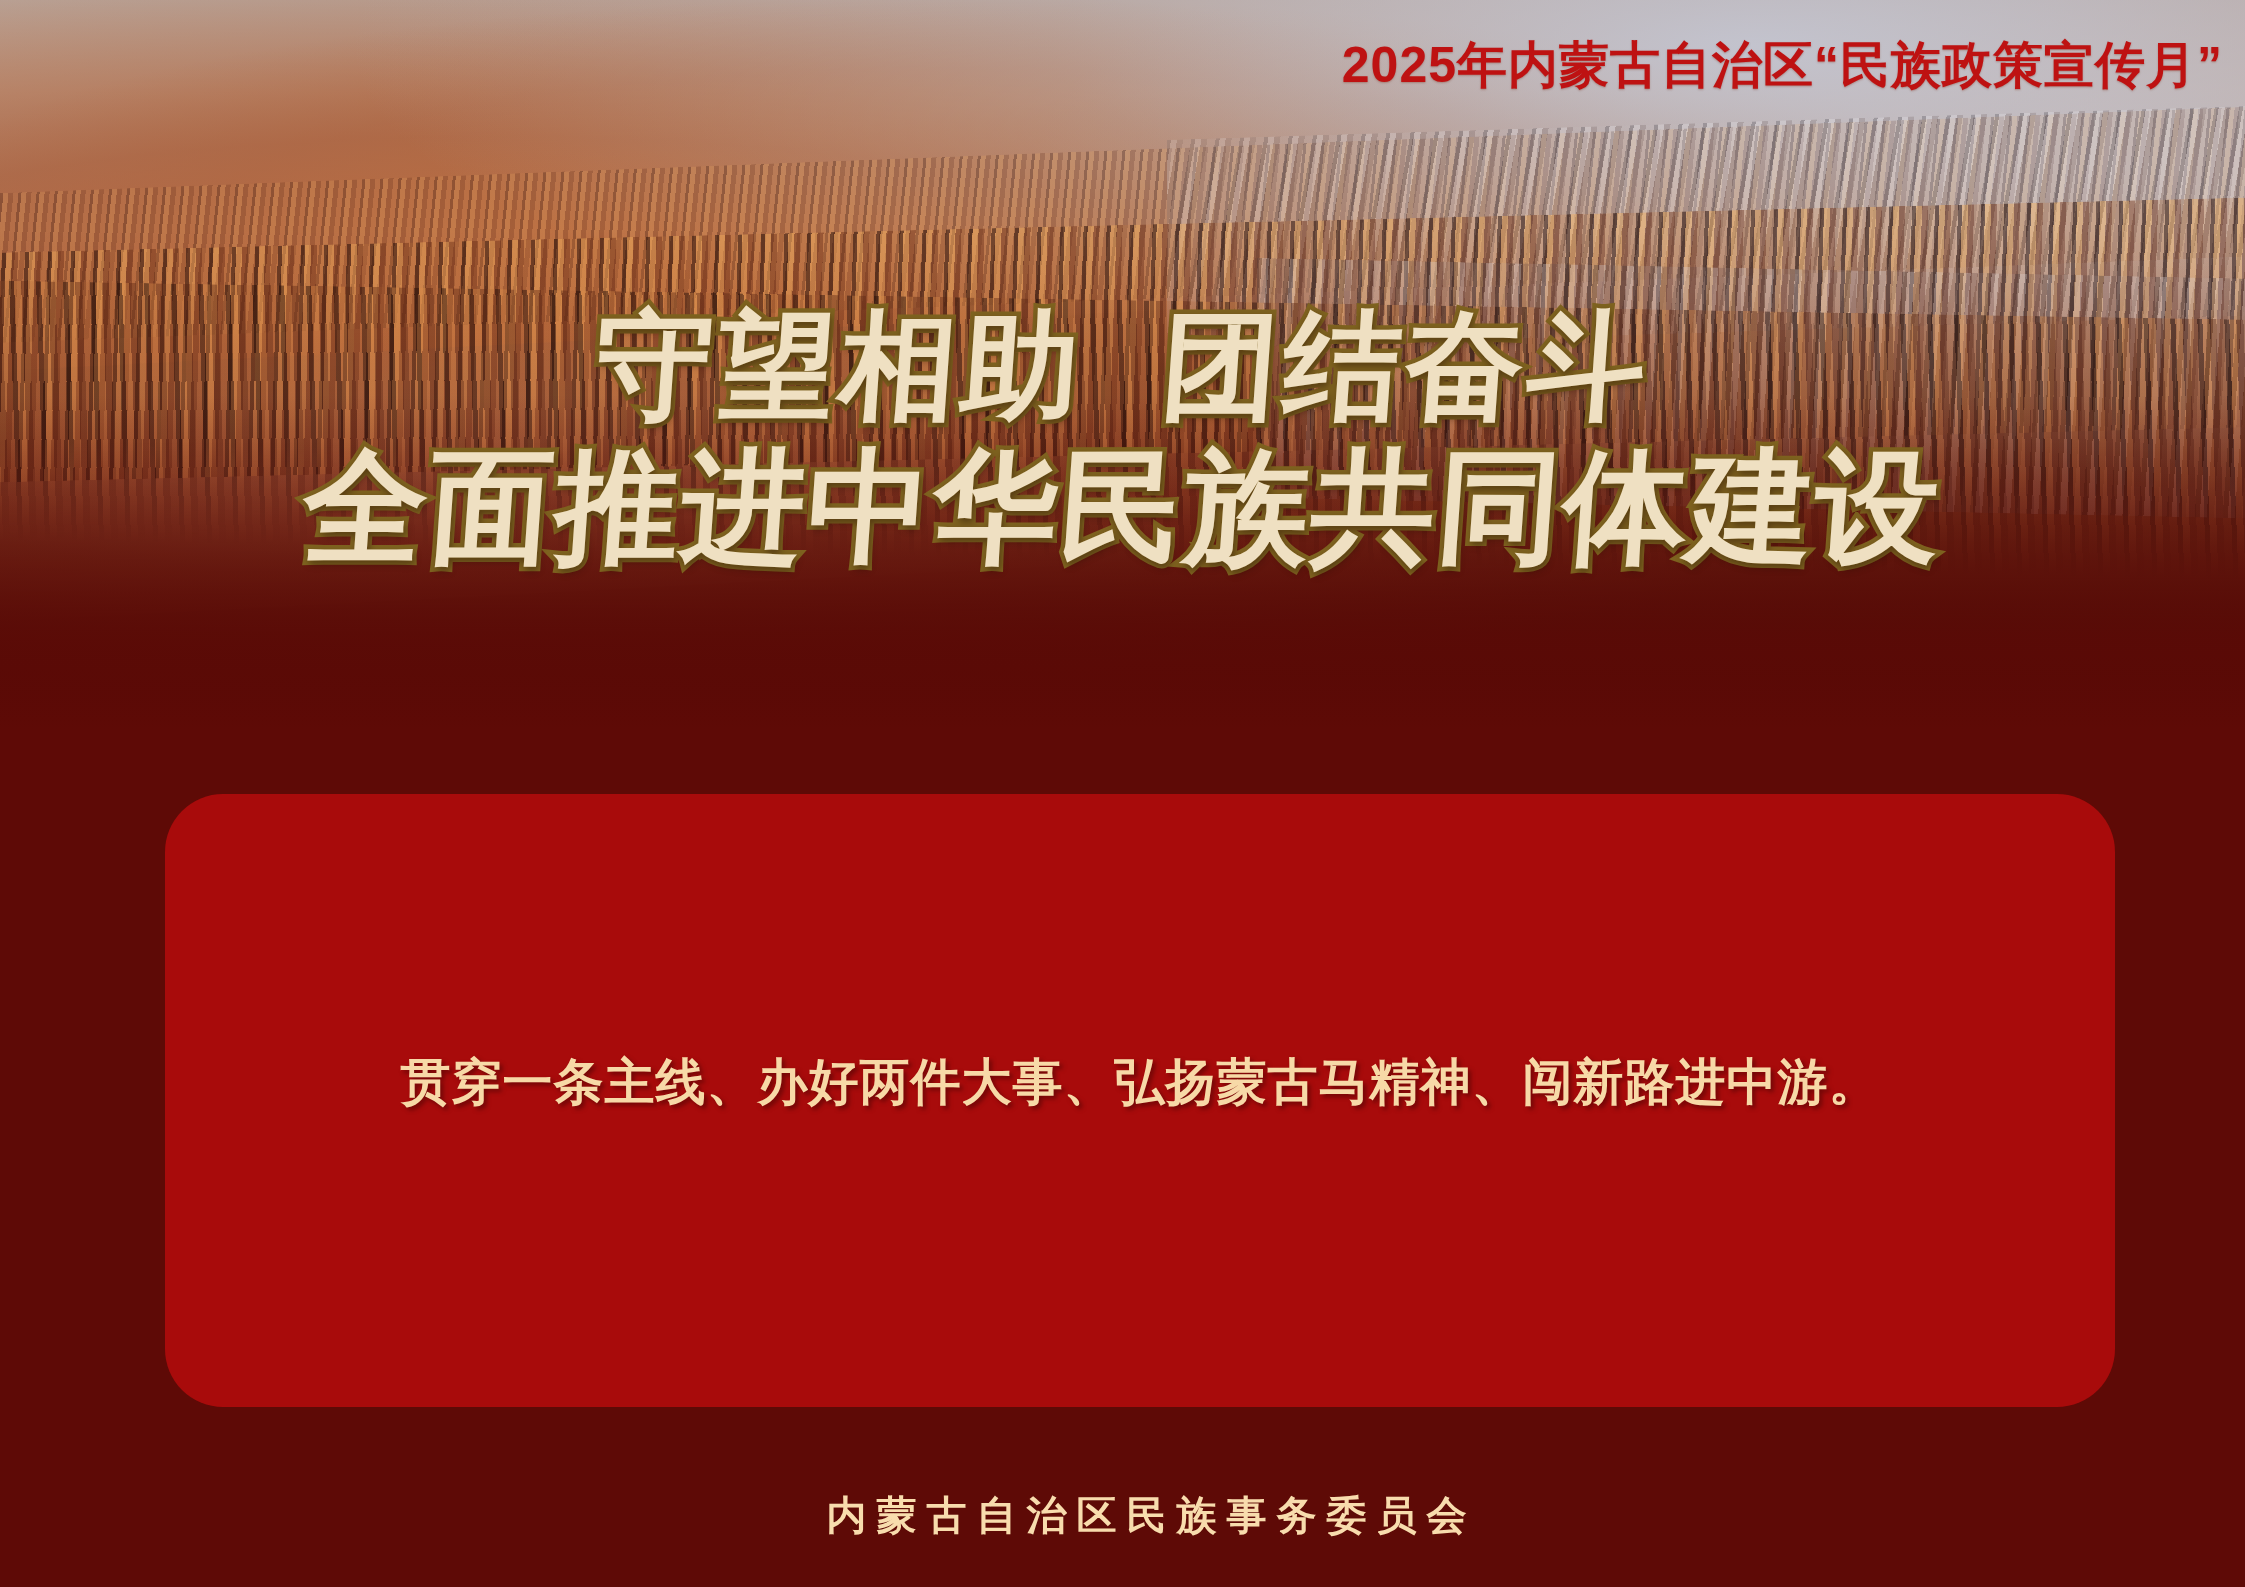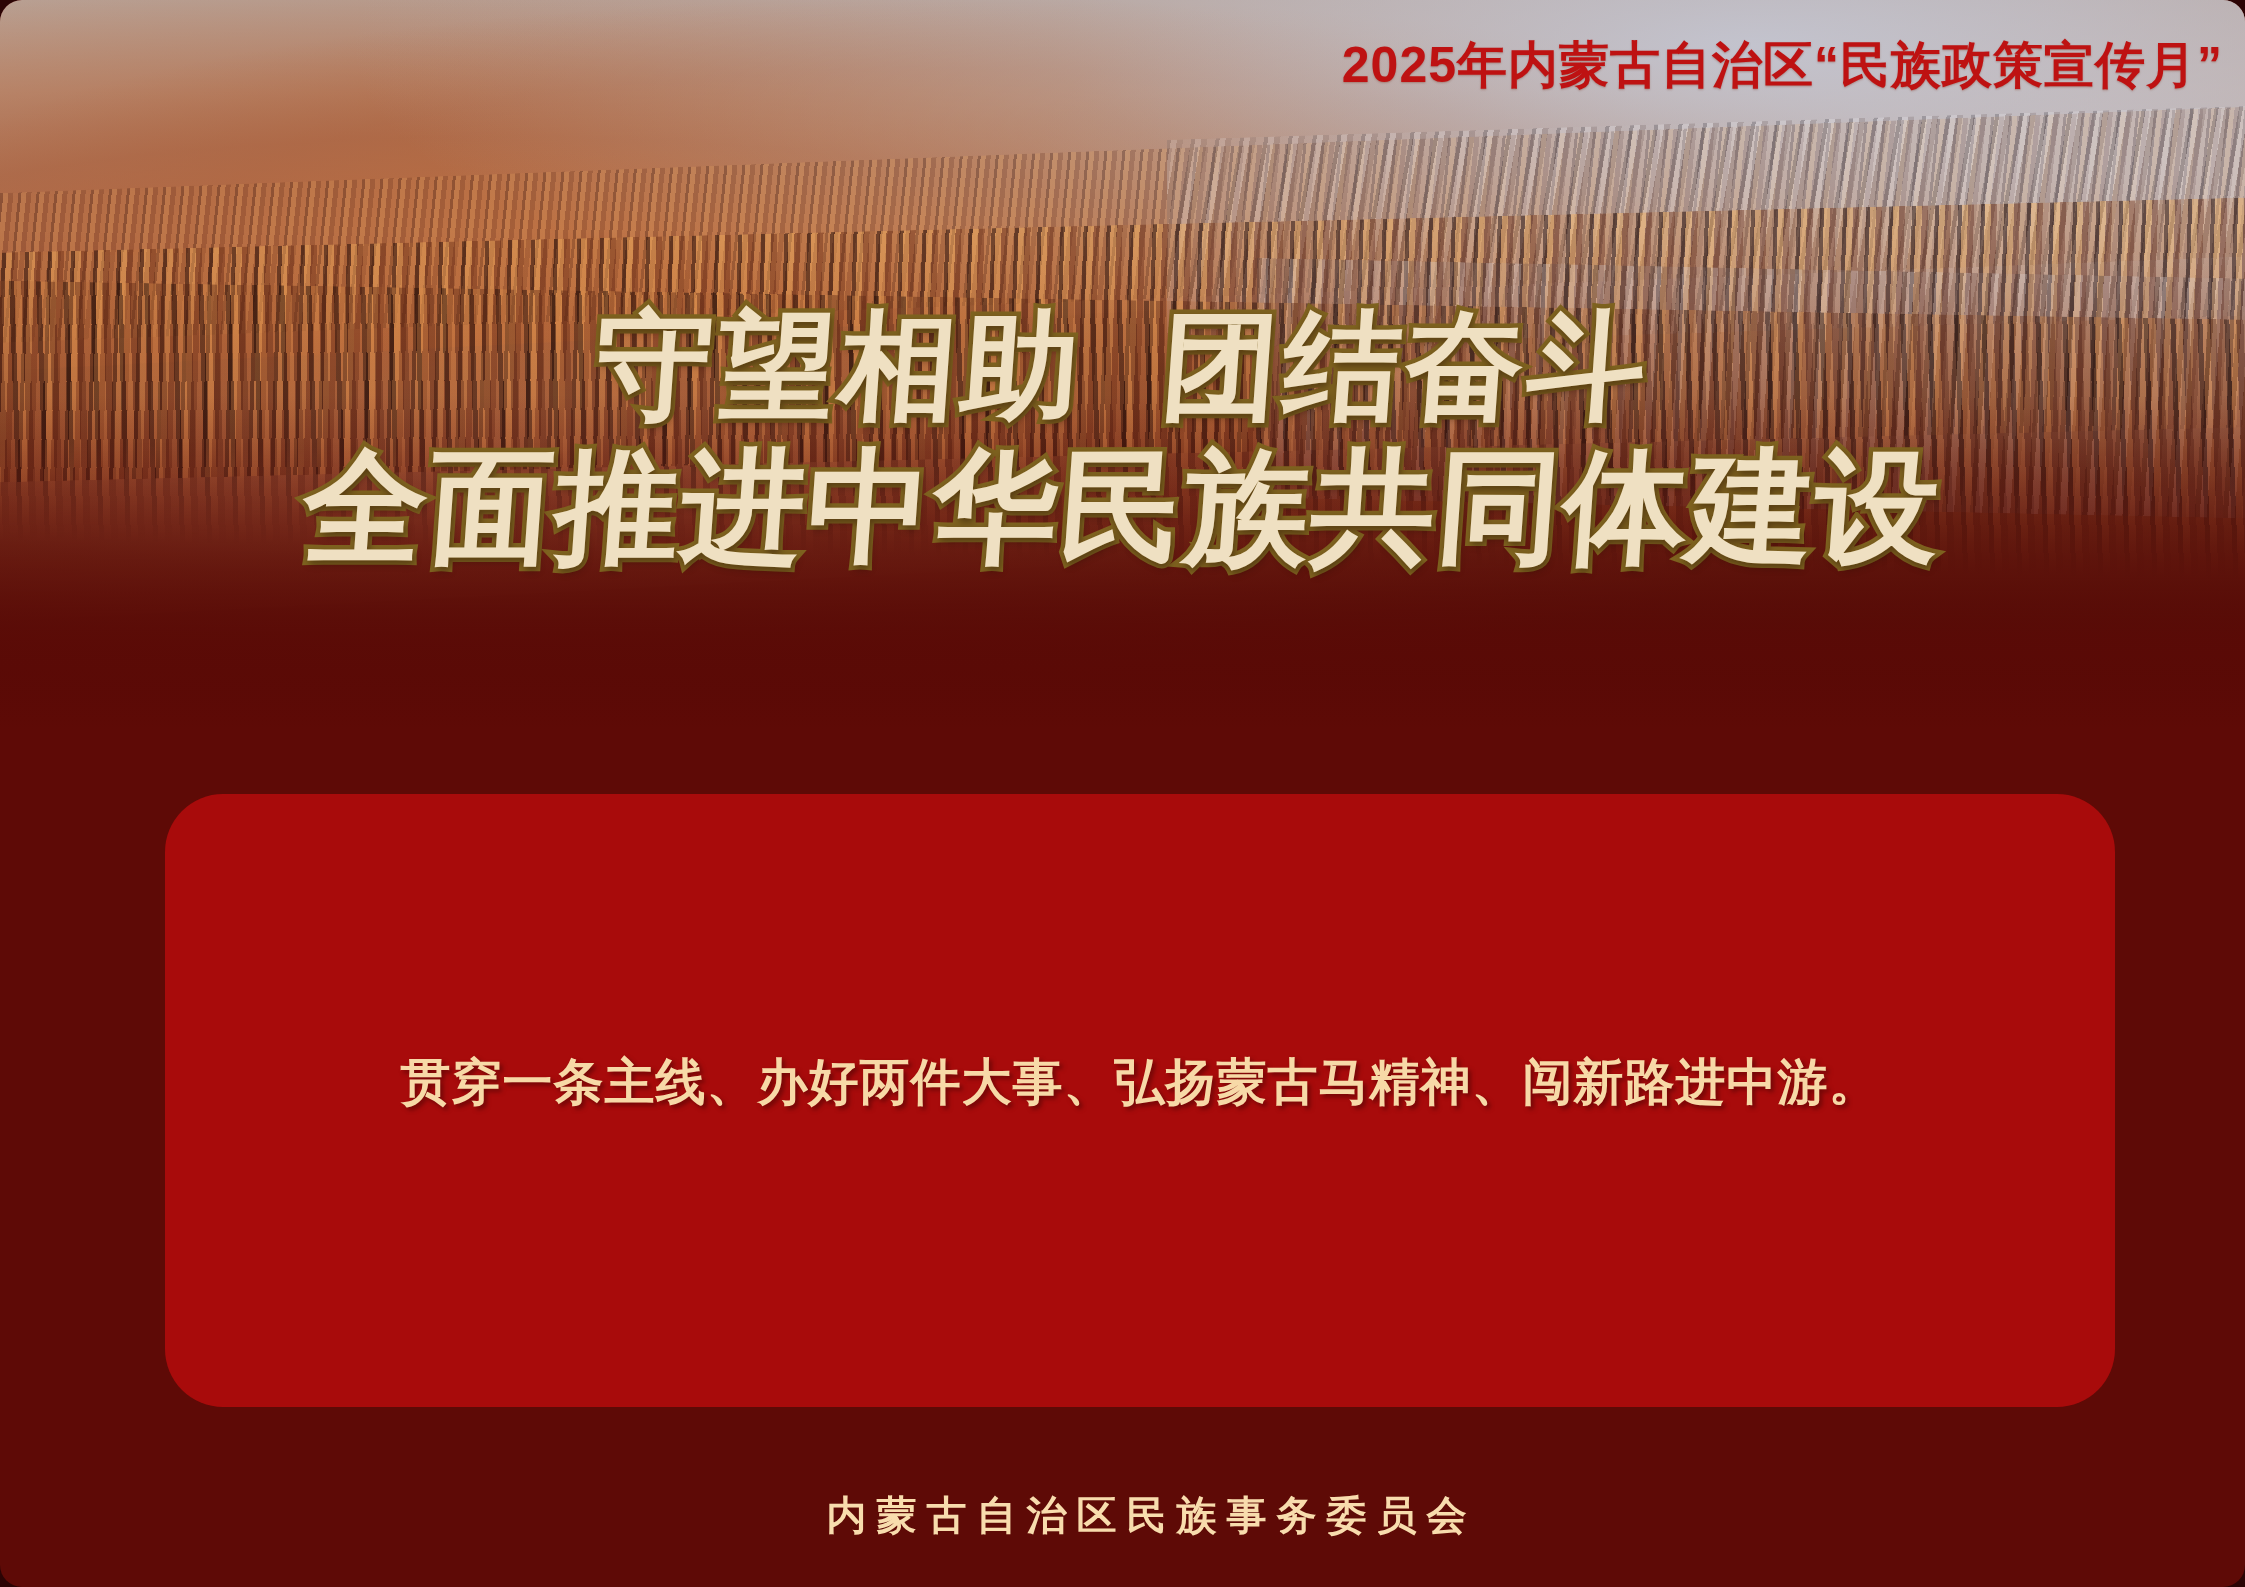--- a/index.html
+++ b/index.html
@@ -8,21 +8,20 @@
     width:2245px; height:1587px;
     font-family:"Liberation Sans", sans-serif;
     overflow:hidden;
   }
 
   .poster{
     position:relative;
     width:2245px; height:1587px;
     background:#5E0A06;
     overflow:hidden;
-    border-radius:22px;
   }
 
   
   .photo{
     position:absolute; left:0; top:0; width:2245px; height:760px;
     overflow:hidden;
     background:
       
       radial-gradient(120% 90% at 78% 6%, rgba(196,200,214,.85) 0%, rgba(186,178,182,.45) 26%, rgba(150,120,105,0) 52%),
       radial-gradient(70% 60% at 95% 22%, rgba(205,206,215,.75) 0%, rgba(180,165,165,.30) 45%, rgba(0,0,0,0) 70%),

